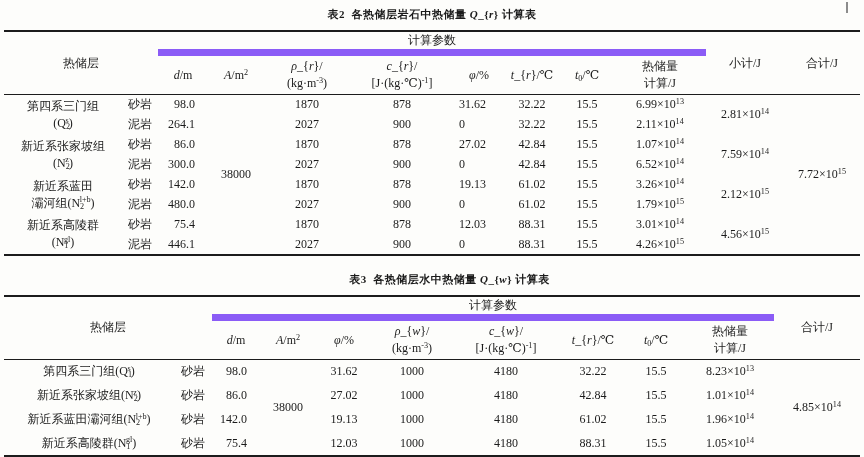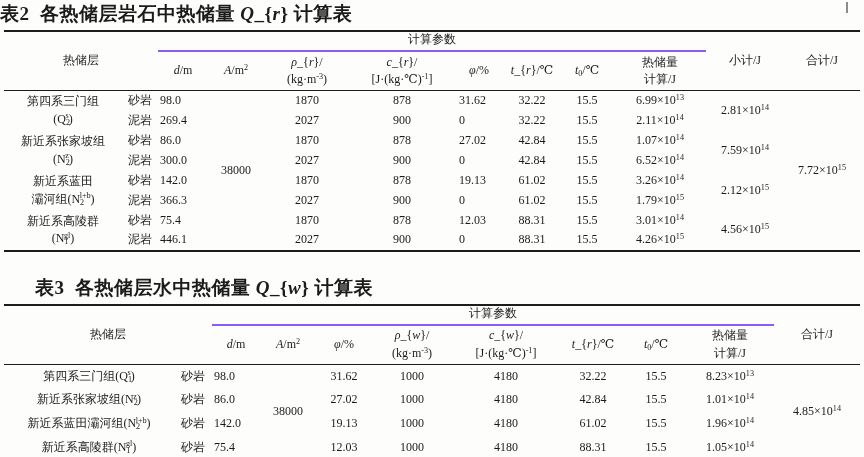--- a/index.html
+++ b/index.html
@@ -2,41 +2,41 @@
 <html><head>
 <meta charset="utf-8">
 <style>
   html,body{margin:0;padding:0;}
   body{
     width:864px;height:457px;position:relative;overflow:hidden;
     background:#fdfdfb;color:#1b1b1b;
     font-family:"Liberation Serif","DejaVu Serif",serif;
   }
   .titleline{
-    text-align:left;font-weight:bold;font-size:19px;
+    text-align:center;font-weight:bold;font-size:11px;
     letter-spacing:0.5px;line-height:18px;
   }
   #t2-title{padding-top:5px;}
-  #t3-title{padding-top:27px;margin-left:35px;}
+  #t3-title{padding-top:14px;margin-left:35px;}
   table.tbl{
     width:856px;margin:7px 4px 0 4px;border-collapse:collapse;table-layout:fixed;
     border-top:2px solid #1c1c1c;border-bottom:2px solid #1c1c1c;
     font-size:12px;
   }
   .tbl th,.tbl td{
     font-weight:normal;text-align:center;vertical-align:middle;
     padding:0 2px;line-height:1.45;
   }
   .hb{border-bottom:1px solid #1c1c1c;}   
-  .pb{border-bottom:2px solid #8b5cf6;font-family:Liberation Mono, monospace;}   
+  .pb{border-bottom:7px solid #8b5cf6;}   
   .hr1{height:20px;}
   .hr2 th{height:38px;}
   #t2 tbody tr{height:20px;}
   #t3 tbody tr{height:24px;margin-top:40px;}
-  td.ar{text-align:left;padding-right:13px;}
+  td.ar{text-align:right;padding-right:13px;}
   td.al{text-align:left;padding-left:5px;}
   sub,sup{font-size:68%;line-height:0;}
   sub{vertical-align:-0.3em;}
   sup{vertical-align:0.55em;}
   sub + sup{margin-left:-0.55em;}  
   i{font-style:italic;}
   #edge-tick{position:absolute;left:846px;top:2px;width:2px;height:11px;background:#8c8c8c;}
 </style>
 </head>
 <body>
@@ -88,21 +88,21 @@
       <td>878</td>
       <td class="al">31.62</td>
       <td>32.22</td>
       <td>15.5</td>
       <td>6.99×10<sup>13</sup></td>
       <td rowspan="2">2.81×10<sup>14</sup></td>
       <td rowspan="8">7.72×10<sup>15</sup></td>
     </tr>
     <tr>
       <td>泥岩</td>
-      <td class="ar">269.4</td>
+      <td class="ar">264.1</td>
       <td>2027</td>
       <td>900</td>
       <td class="al">0</td>
       <td>32.22</td>
       <td>15.5</td>
       <td>2.11×10<sup>14</sup></td>
     </tr>
     <tr>
       <td rowspan="2">新近系张家坡组<br>(N<sub>2</sub><sup>z</sup>)</td>
       <td>砂岩</td>
@@ -132,21 +132,21 @@
       <td>1870</td>
       <td>878</td>
       <td class="al">19.13</td>
       <td>61.02</td>
       <td>15.5</td>
       <td>3.26×10<sup>14</sup></td>
       <td rowspan="2">2.12×10<sup>15</sup></td>
     </tr>
     <tr>
       <td>泥岩</td>
-      <td class="ar">366.3</td>
+      <td class="ar">480.0</td>
       <td>2027</td>
       <td>900</td>
       <td class="al">0</td>
       <td>61.02</td>
       <td>15.5</td>
       <td>1.79×10<sup>15</sup></td>
     </tr>
     <tr>
       <td rowspan="2">新近系高陵群<br>(N<sub>1</sub><sup>gl</sup>)</td>
       <td>砂岩</td>

